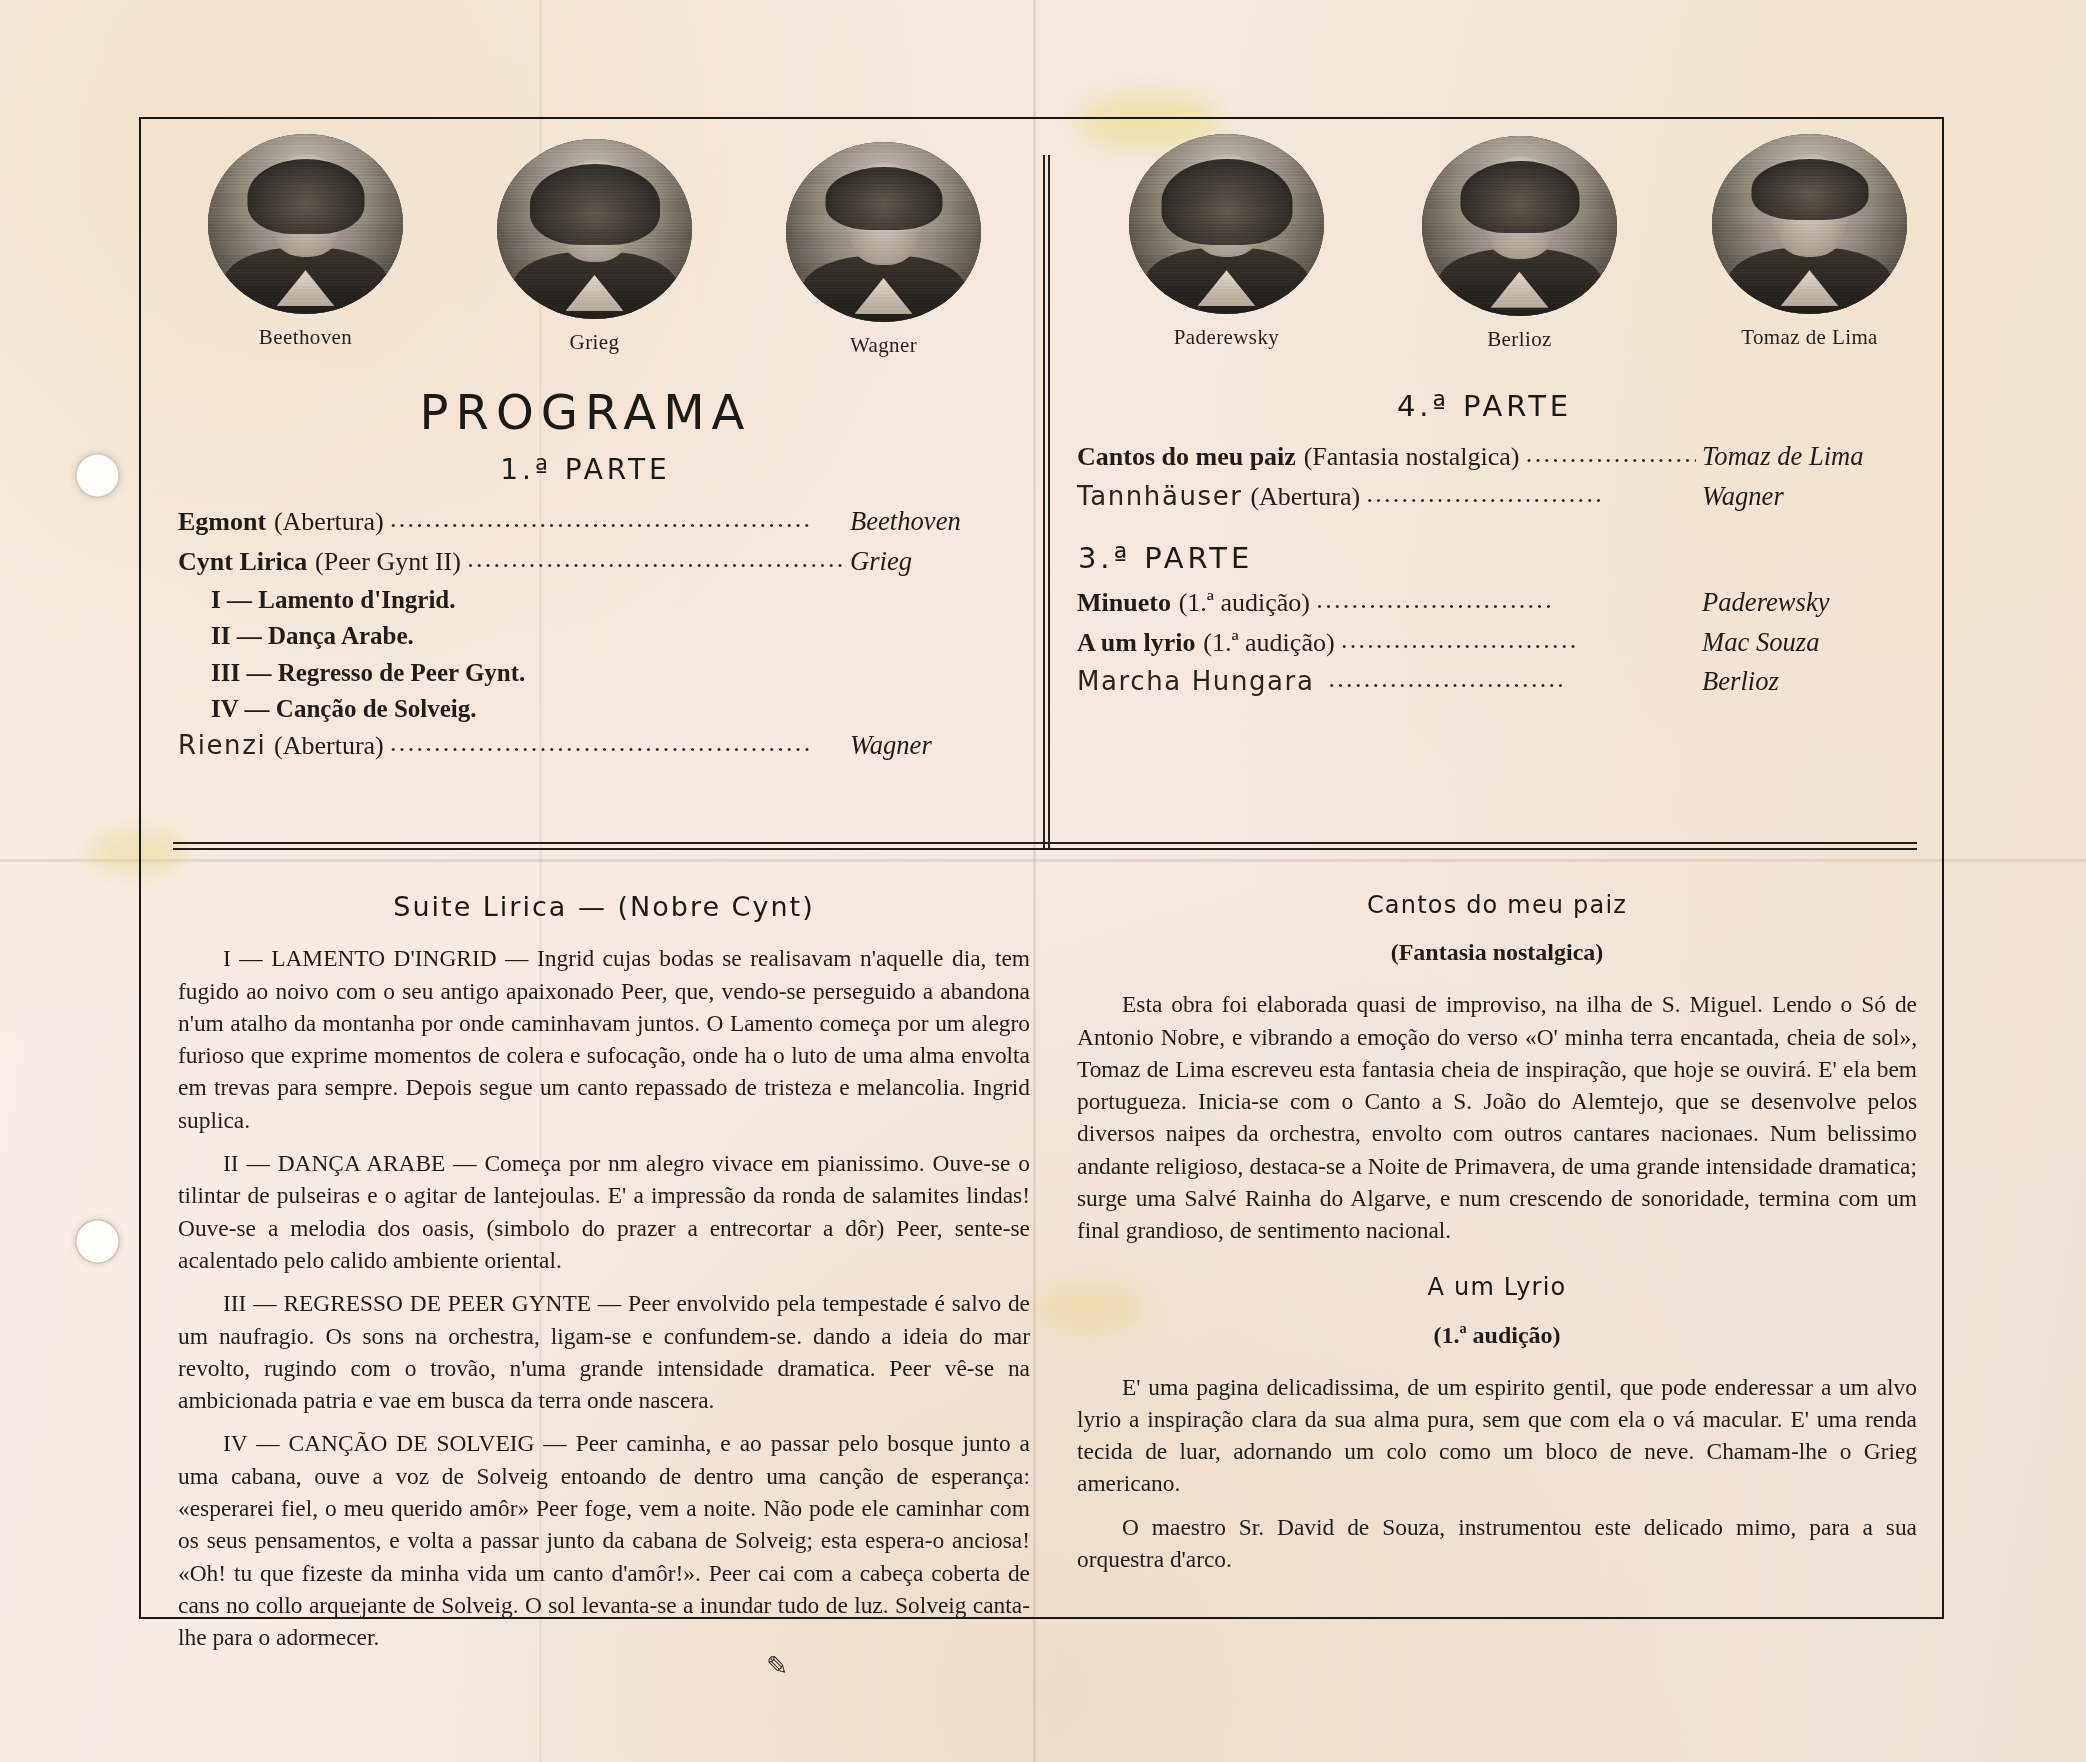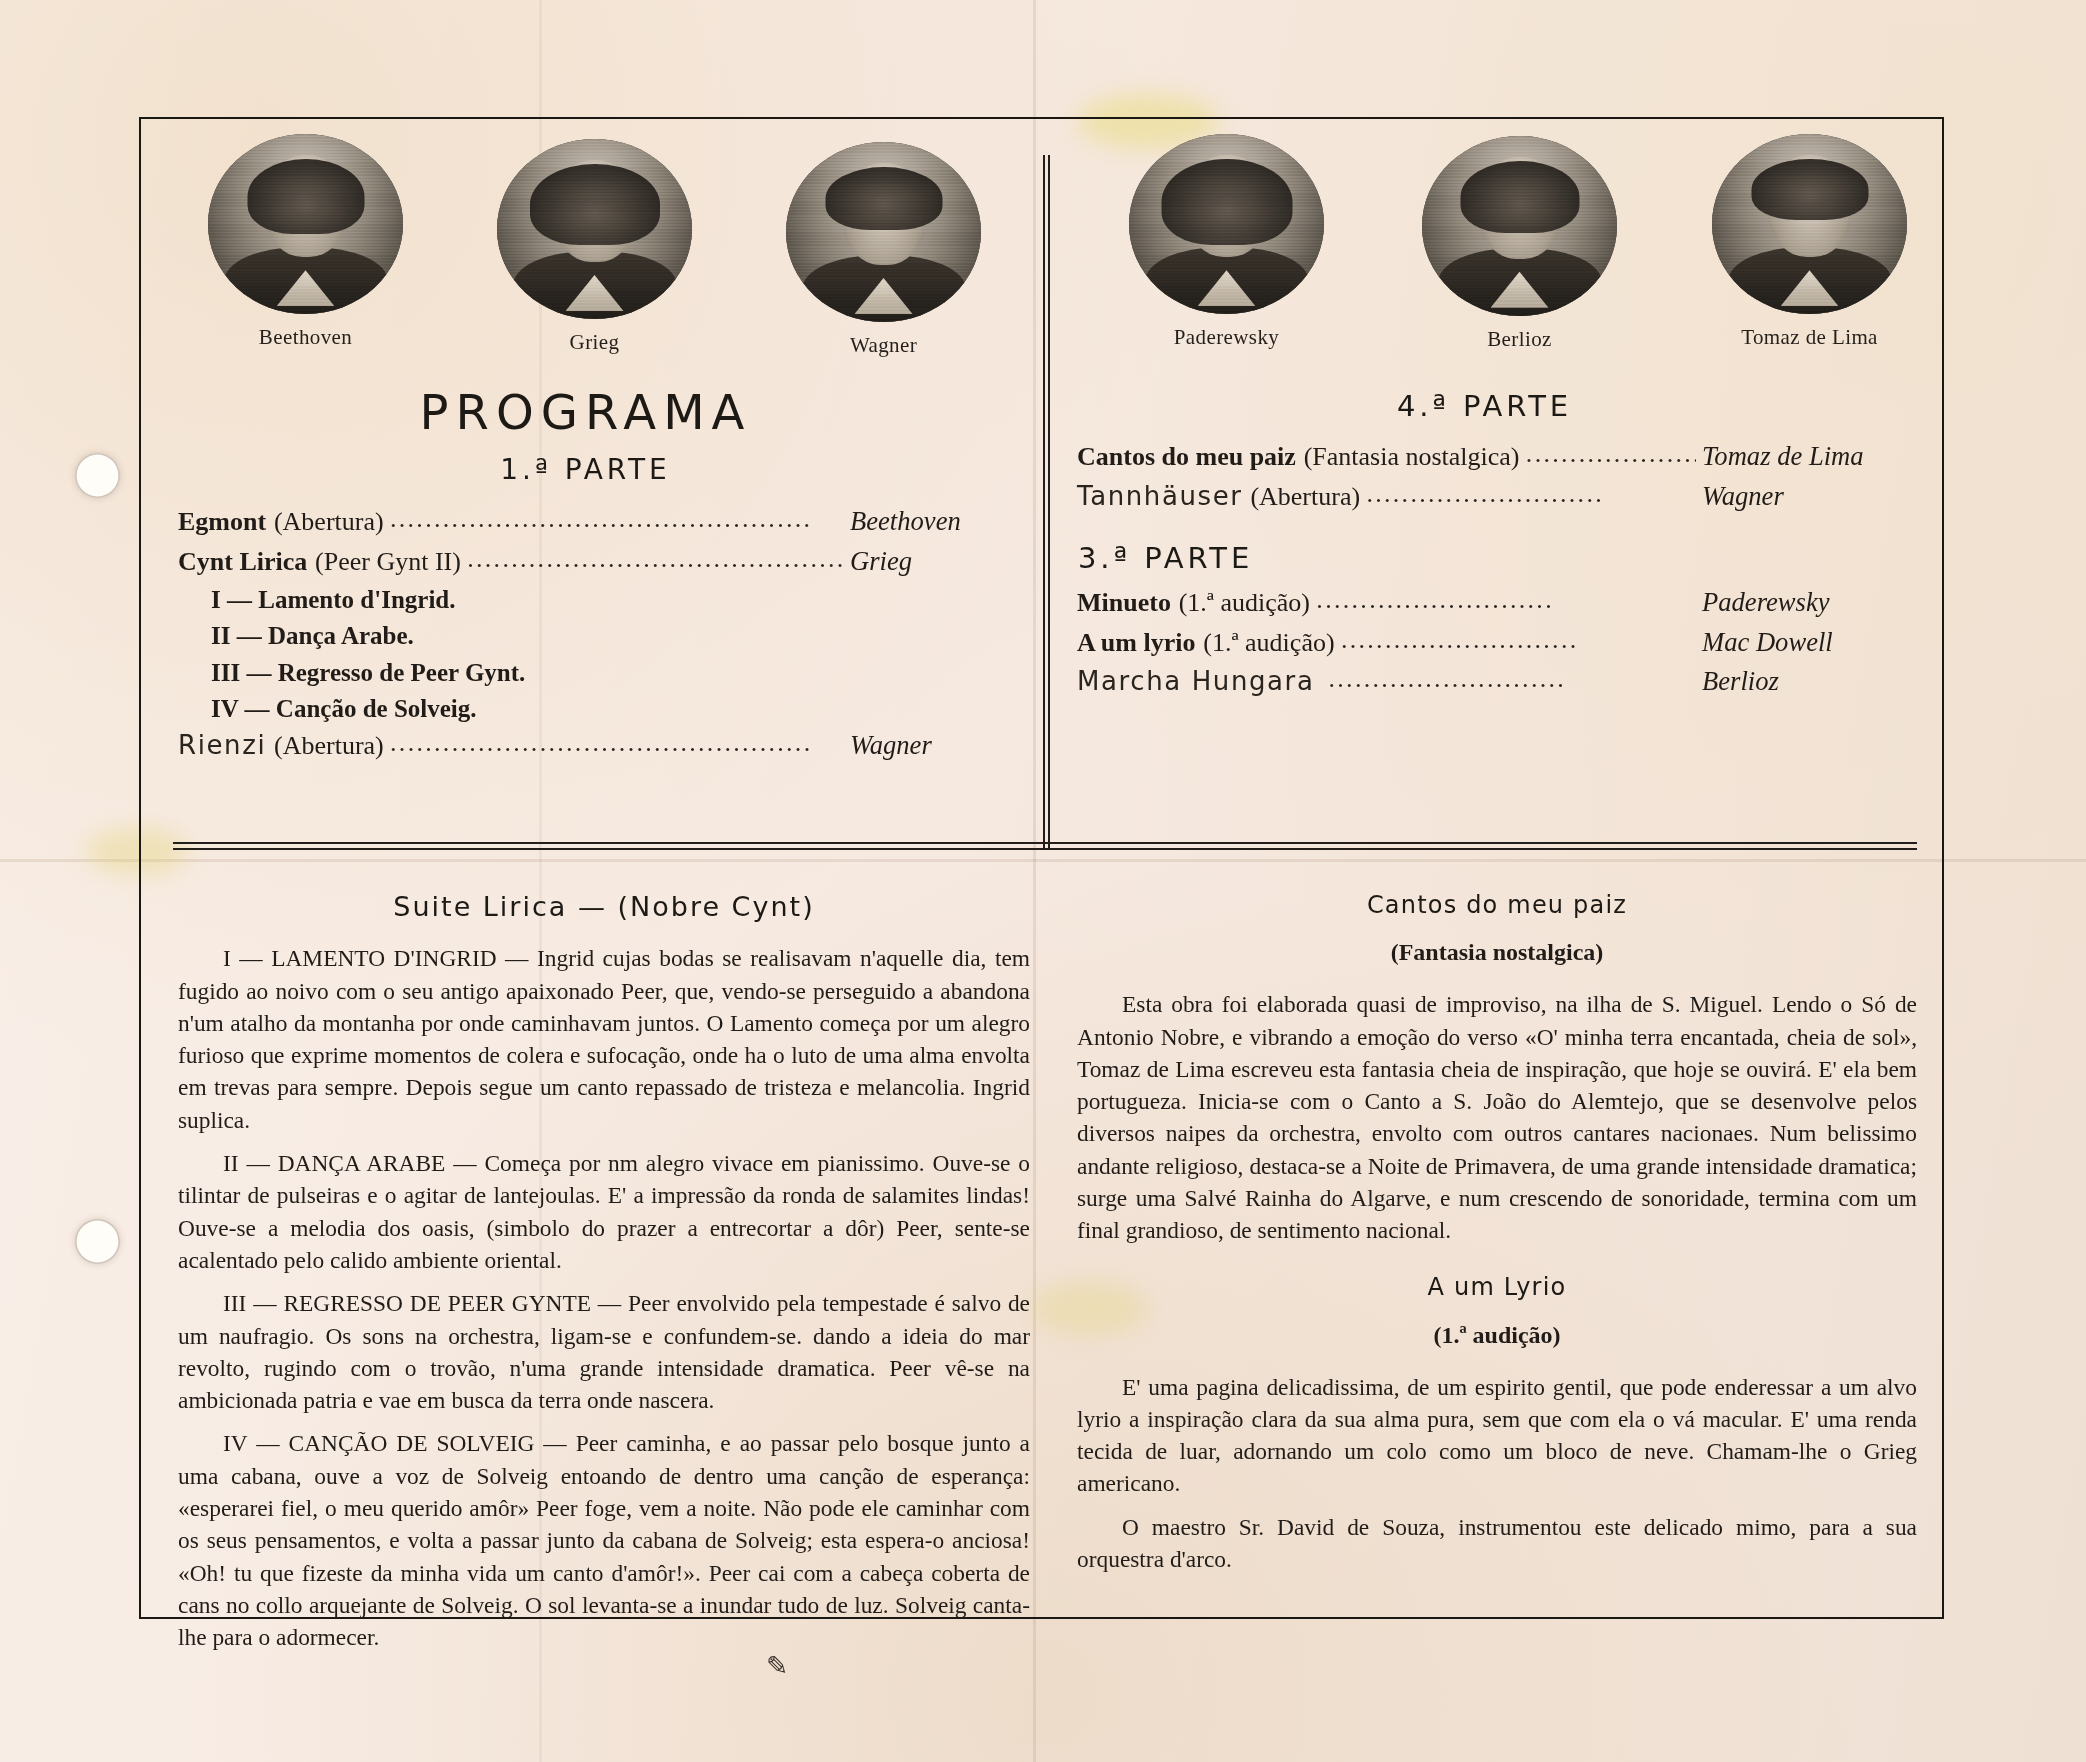--- a/index.html
+++ b/index.html
@@ -349,21 +349,21 @@
   <div class="entry">
     <span class="work">Minueto</span>
     <span class="sub">(1.ª audição)</span>
     <span class="dots">...........................</span>
     <span class="author">Paderewsky</span>
   </div>
   <div class="entry">
     <span class="work">A um lyrio</span>
     <span class="sub">(1.ª audição)</span>
     <span class="dots">...........................</span>
-    <span class="author">Mac Dowell</span>
+    <span class="author">Mac Souza</span>
   </div>
   <div class="entry">
     <span class="work outline">Marcha Hungara</span>
     <span class="sub"></span>
     <span class="dots">...........................</span>
     <span class="author">Berlioz</span>
   </div>
 </div>
 
 <div class="lower-left">

